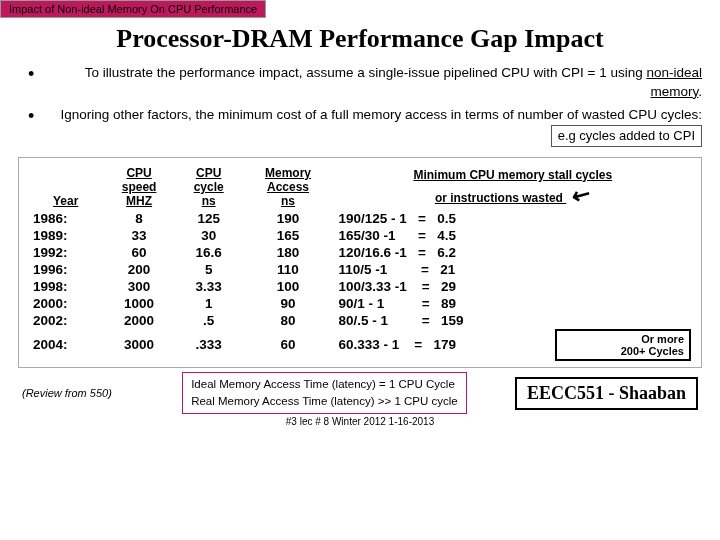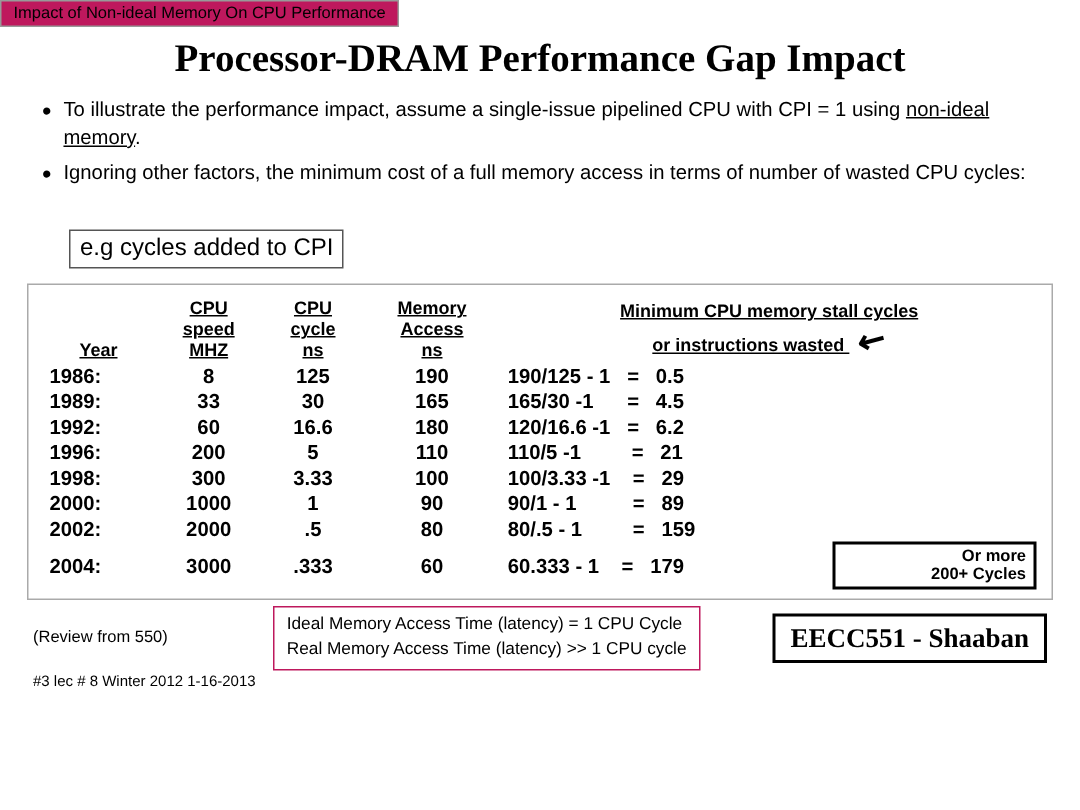--- a/index.html
+++ b/index.html
@@ -39,30 +39,30 @@
       font-size: 13.5px;
     }
     .bullet-dot {
       margin-right: 8px;
       font-size: 18px;
       line-height: 1.2;
       flex-shrink: 0;
     }
     .bullet-text {
       line-height: 1.4;
+      text-align: right;
     }
     .underline { text-decoration: underline; }
     .eg-box {
       display: inline-block;
       border: 1px solid #555;
       padding: 1px 6px;
-      font-size: 16px;
+      font-size: 13px;
       margin-left: 4px;
       vertical-align: middle;
-      margin-top: 28px;
     }
     #table-wrapper {
       border: 1px solid #aaa;
       padding: 6px 10px;
       margin-top: 4px;
       position: relative;
     }
     table {
       width: 100%;
       border-collapse: collapse;
@@ -101,24 +101,25 @@
     #eecc-box {
       border: 2px solid #000;
       padding: 4px 10px;
       font-size: 18px;
       font-weight: bold;
       font-family: 'Times New Roman', serif;
     }
     #review-text {
       font-size: 11px;
       margin-right: 22px;
+      font-style: italic;
     }
     #bottom-line {
       display: flex;
-      justify-content: flex-start;
+      justify-content: center;
       align-items: center;
       padding: 2px 4px 0 4px;
     }
     #bottom-right {
       font-size: 10px;
       text-align: right;
     }
   </style>
 </head>
 <body>

